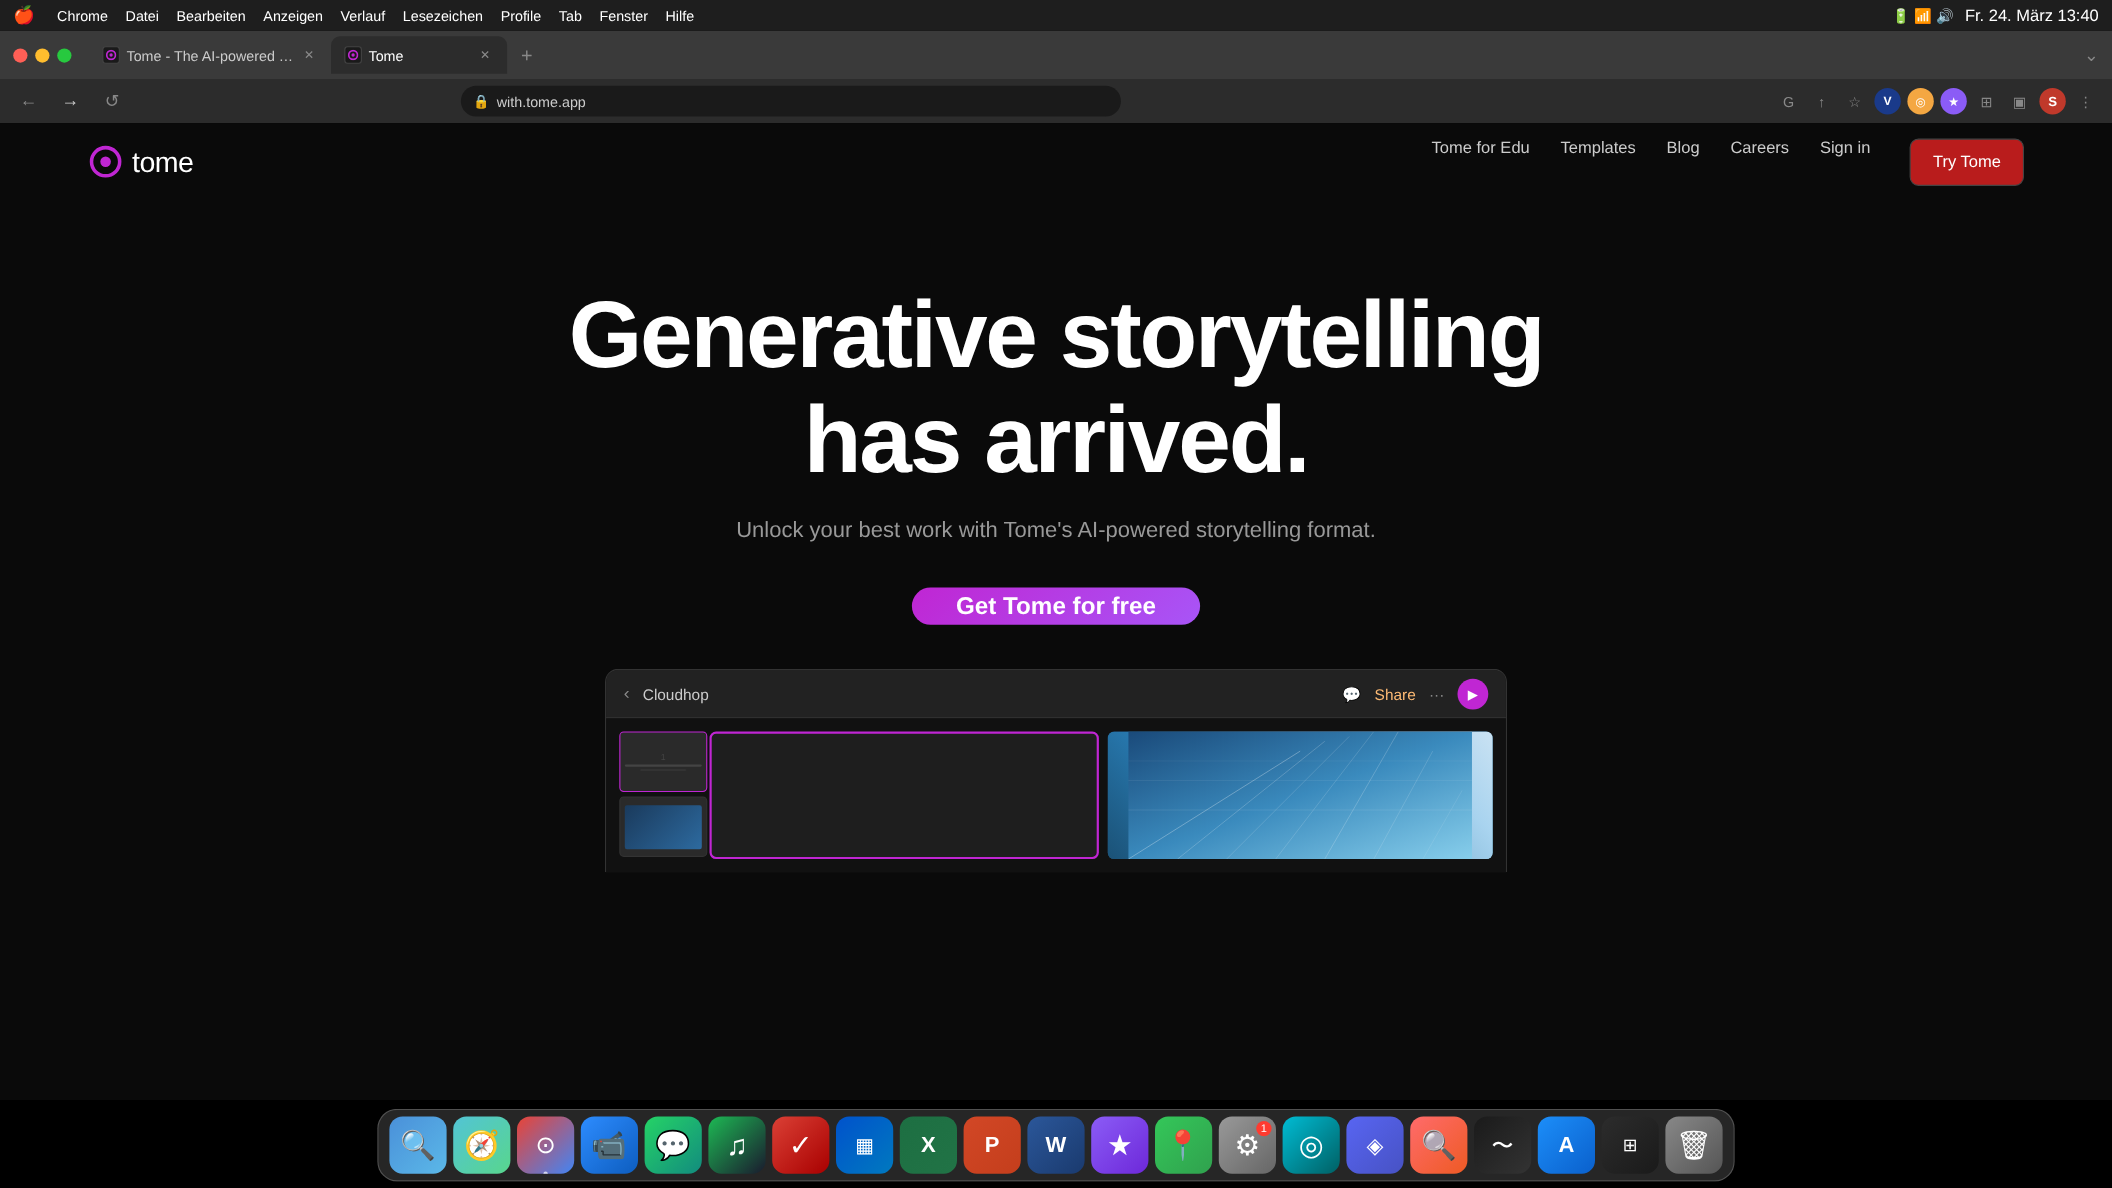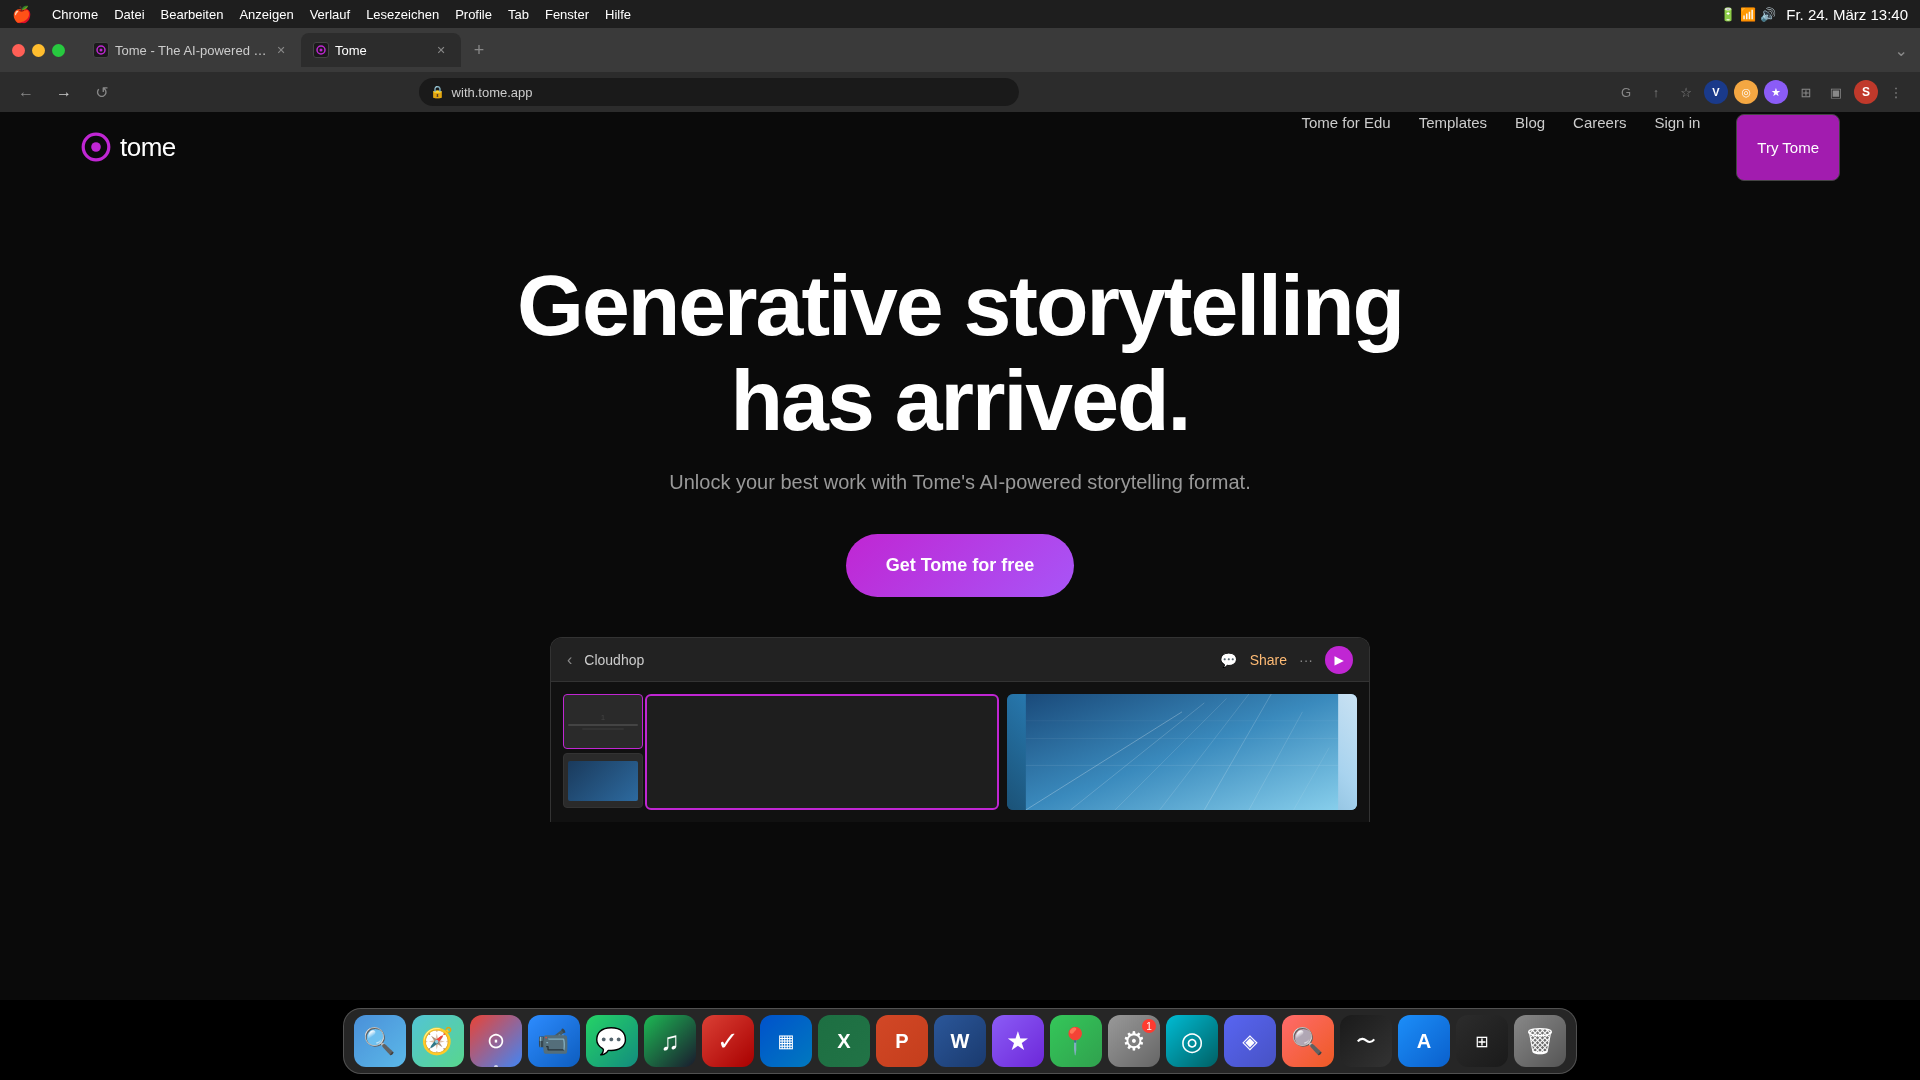--- a/index.html
+++ b/index.html
@@ -277,25 +277,25 @@
     }
 
     .nav-link {
       font-size: 15px;
       color: #ccc;
       text-decoration: none;
       cursor: pointer;
     }
 
     .btn-try-tome {
-      background: #a21caf;
+      background: #b91c1c;
       border: 1px solid #444;
       color: #fff;
       font-size: 15px;
-      padding: 24px 20px;
+      padding: 12px 20px;
       border-radius: 8px;
       cursor: pointer;
       margin-left: 8px;
     }
 
     
     .hero {
       text-align: center;
       padding: 60px 20px 40px;
       position: relative;
@@ -314,23 +314,23 @@
     .hero-subtitle {
       font-size: 20px;
       color: #999;
       margin-bottom: 40px;
     }
 
     .btn-cta {
       display: inline-block;
       background: linear-gradient(135deg, #c026d3, #a855f7);
       color: #fff;
-      font-size: 18px;
+      font-size: 22px;
       font-weight: 600;
-      padding: 21px 40px;
+      padding: 4px 40px;
       border-radius: 50px;
       cursor: pointer;
       border: none;
       text-decoration: none;
     }
 
     
     .demo-preview {
       width: 820px;
       margin: 40px auto 0;

